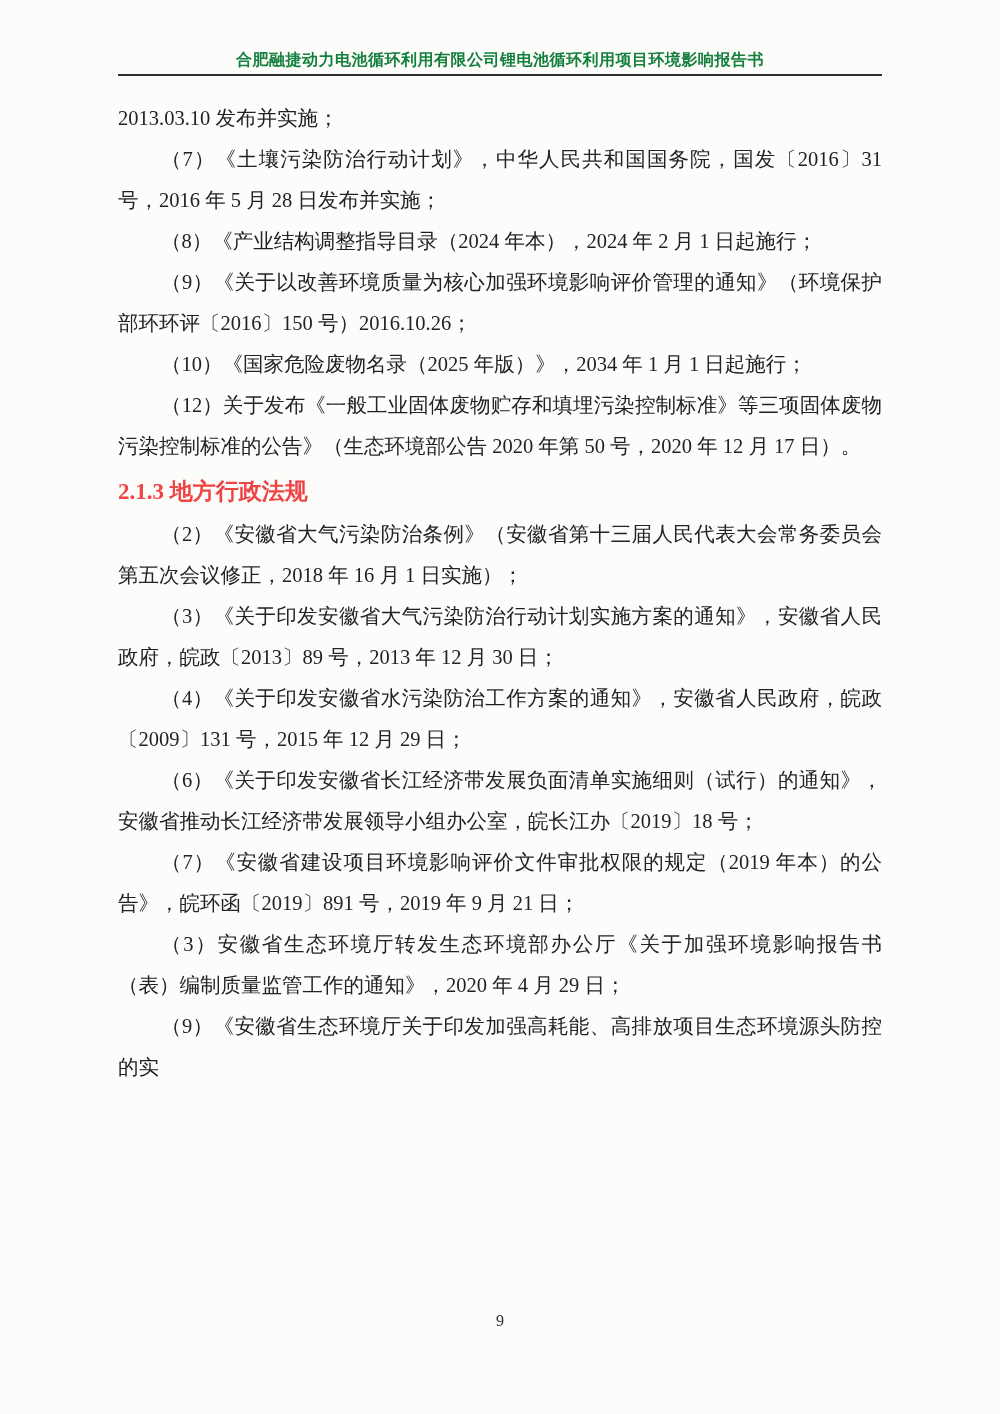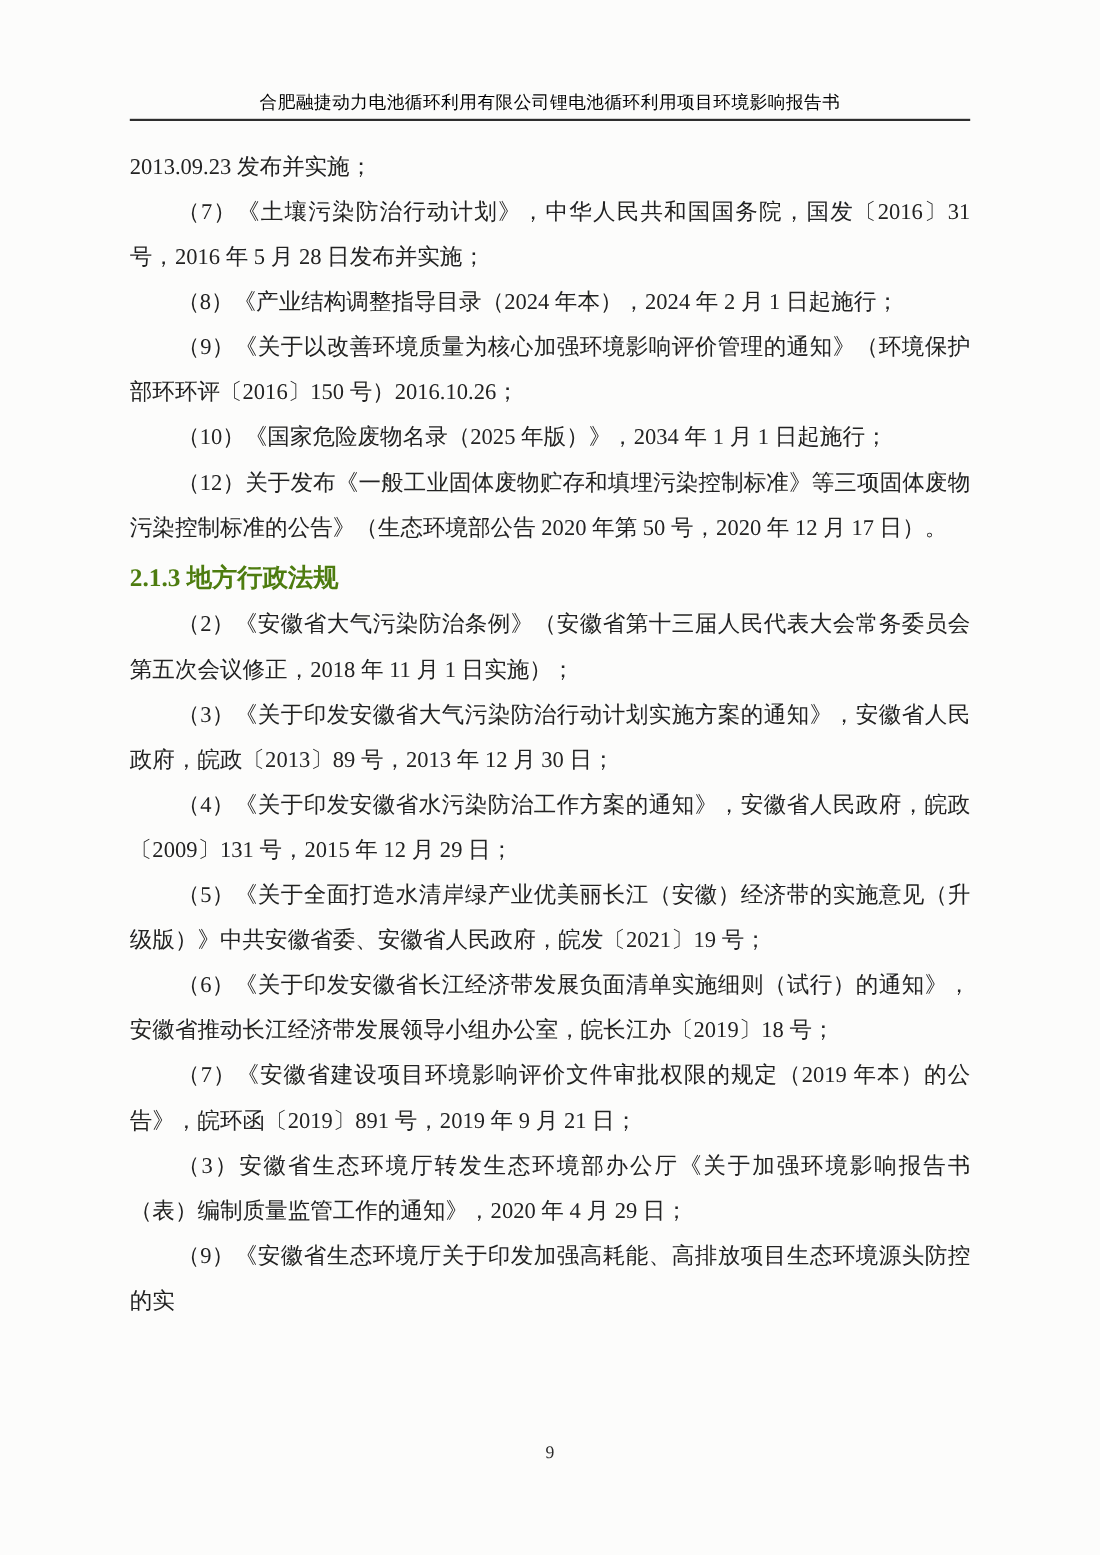--- a/index.html
+++ b/index.html
@@ -14,48 +14,48 @@
     font-family: "Liberation Serif", "DejaVu Serif", serif;
     color: #1e1e1e;
   }
   .page {
     position: relative;
     width: 1000px;
     height: 1414px;
   }
   .page-header {
     margin: 0 118px;
-    padding-top: 84px;
+    padding-top: 50px;
     padding-bottom: 5px;
     border-bottom: 2px solid #2e2e2e;
     text-align: center;
     font-size: 16px;
-    font-weight: normal;
-    color: #000000;
+    font-weight: bold;
+    color: #15803d;
     letter-spacing: 0.5px;
     line-height: 19px;
   }
   .content {
     margin: 22px 118px 0 118px;
     font-size: 20.5px;
     line-height: 41px;
     text-align: justify;
     color: #222222;
   }
   .content p {
     margin: 0;
     text-indent: 2.1em;
   }
   .content p.no-indent {
     text-indent: 0;
   }
   .section-heading {
     font-size: 23px;
     font-weight: bold;
-    color: #4d7c0f;
+    color: #ef4444;
     margin: 4px 0 2px 0;
     line-height: 41px;
     text-indent: 0;
     text-align: left;
   }
   .page-number {
     position: absolute;
     bottom: 84px;
     left: 0;
     width: 100%;
@@ -67,33 +67,32 @@
 </head>
 <body>
 
 <div class="page">
 
   <div class="page-header">
     <span>合肥融捷动力电池循环利用有限公司锂电池循环利用项目环境影响报告书</span>
   </div>
 
   <div class="content">
-    <p class="no-indent">2013.09.23 发布并实施；</p>
+    <p class="no-indent">2013.03.10 发布并实施；</p>
     <p>（7）《土壤污染防治行动计划》，中华人民共和国国务院，国发〔2016〕31 号，2016 年 5 月 28 日发布并实施；</p>
     <p>（8）《产业结构调整指导目录（2024 年本），2024 年 2 月 1 日起施行；</p>
     <p>（9）《关于以改善环境质量为核心加强环境影响评价管理的通知》（环境保护部环环评〔2016〕150 号）2016.10.26；</p>
     <p>（10）《国家危险废物名录（2025 年版）》，2034 年 1 月 1 日起施行；</p>
     <p>（12）关于发布《一般工业固体废物贮存和填埋污染控制标准》等三项固体废物污染控制标准的公告》（生态环境部公告 2020 年第 50 号，2020 年 12 月 17 日）。</p>
 
     <h2 class="section-heading">2.1.3 地方行政法规</h2>
 
-    <p>（2）《安徽省大气污染防治条例》（安徽省第十三届人民代表大会常务委员会第五次会议修正，2018 年 11 月 1 日实施）；</p>
+    <p>（2）《安徽省大气污染防治条例》（安徽省第十三届人民代表大会常务委员会第五次会议修正，2018 年 16 月 1 日实施）；</p>
     <p>（3）《关于印发安徽省大气污染防治行动计划实施方案的通知》，安徽省人民政府，皖政〔2013〕89 号，2013 年 12 月 30 日；</p>
     <p>（4）《关于印发安徽省水污染防治工作方案的通知》，安徽省人民政府，皖政〔2009〕131 号，2015 年 12 月 29 日；</p>
-    <p>（5）《关于全面打造水清岸绿产业优美丽长江（安徽）经济带的实施意见（升级版）》中共安徽省委、安徽省人民政府，皖发〔2021〕19 号；</p>
     <p>（6）《关于印发安徽省长江经济带发展负面清单实施细则（试行）的通知》，安徽省推动长江经济带发展领导小组办公室，皖长江办〔2019〕18 号；</p>
     <p>（7）《安徽省建设项目环境影响评价文件审批权限的规定（2019 年本）的公告》，皖环函〔2019〕891 号，2019 年 9 月 21 日；</p>
     <p>（3）安徽省生态环境厅转发生态环境部办公厅《关于加强环境影响报告书（表）编制质量监管工作的通知》，2020 年 4 月 29 日；</p>
     <p>（9）《安徽省生态环境厅关于印发加强高耗能、高排放项目生态环境源头防控的实</p>
   </div>
 
   <div class="page-number">9</div>
 
 </div>
 

